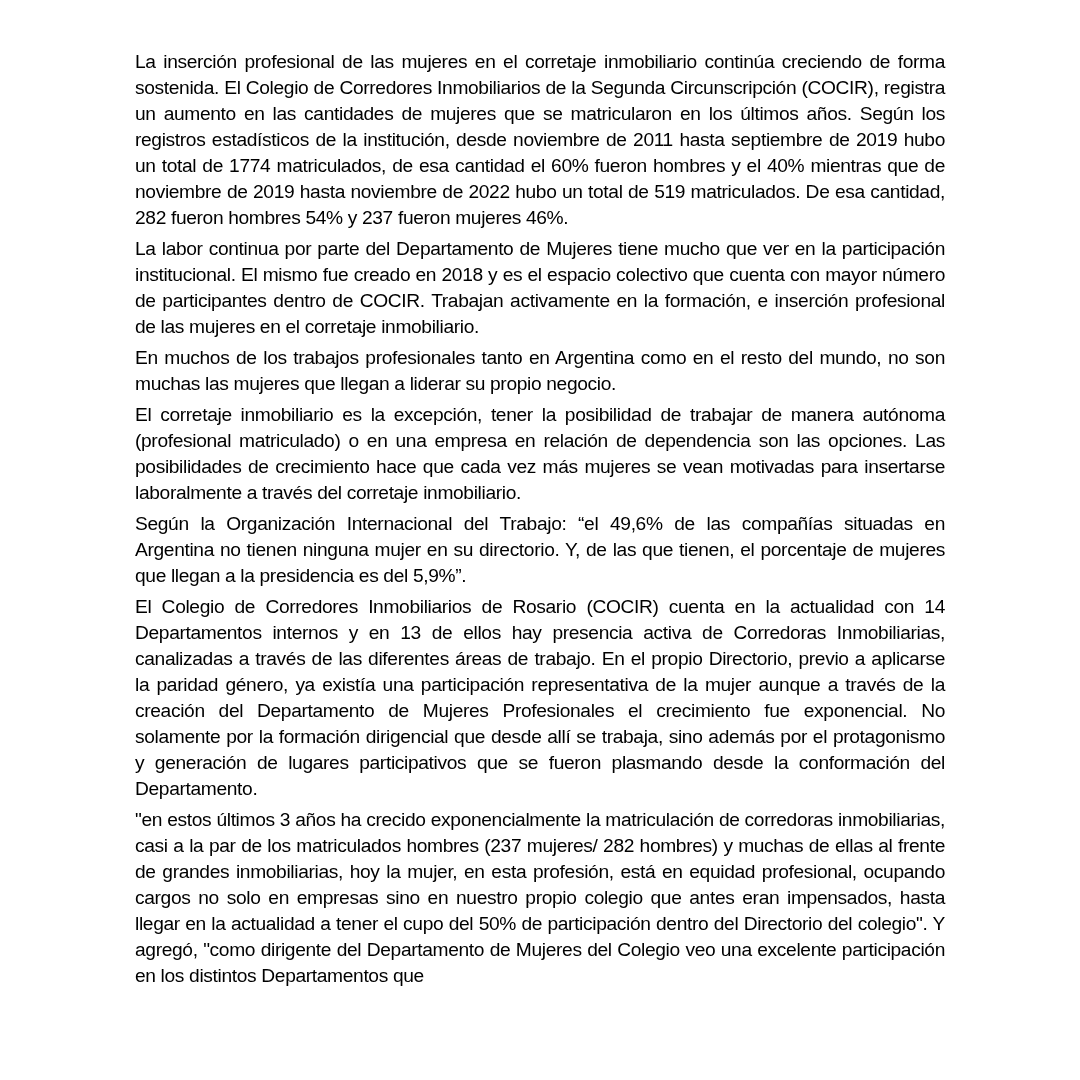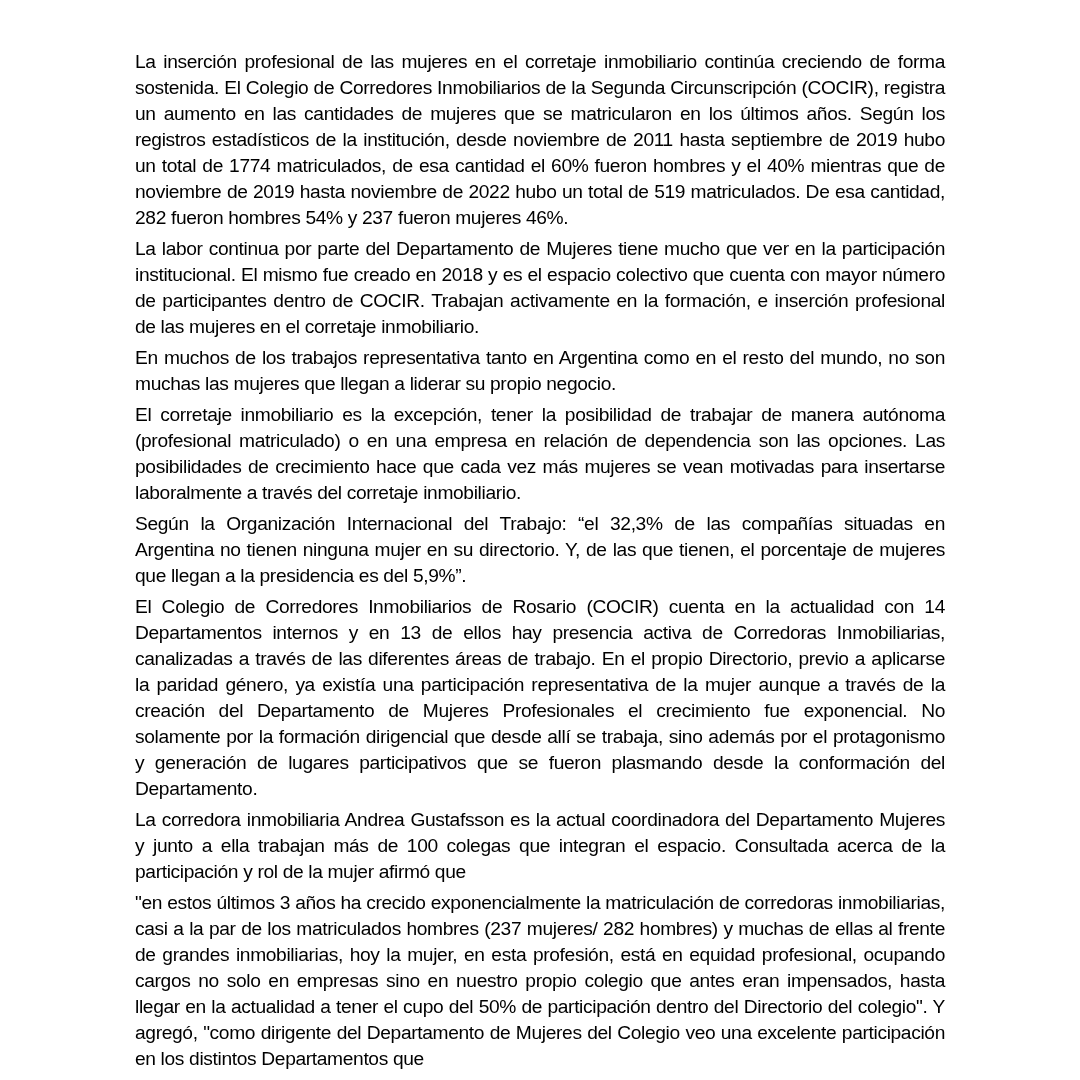--- a/index.html
+++ b/index.html
@@ -32,19 +32,18 @@
       text-align-last: left;
       white-space: pre-line;
     }
   </style>
 </head>
 <body>
 
 <div class="page">
   <p class="para">La inserción profesional de las mujeres en el corretaje inmobiliario continúa creciendo de forma sostenida. El Colegio de Corredores Inmobiliarios de la Segunda Circunscripción (COCIR), registra un aumento en las cantidades de mujeres que se matricularon en los últimos años. Según los registros estadísticos de la institución, desde noviembre de 2011 hasta septiembre de 2019 hubo un total de 1774 matriculados, de esa cantidad el 60% fueron hombres y el 40% mientras que de noviembre de 2019 hasta noviembre de 2022 hubo un total de 519 matriculados. De esa cantidad, 282 fueron hombres 54% y 237 fueron mujeres 46%.</p>
   <p class="para">La labor continua por parte del Departamento de Mujeres tiene mucho que ver en la participación institucional. El mismo fue creado en 2018 y es el espacio colectivo que cuenta con mayor número de participantes dentro de COCIR. Trabajan activamente en la formación, e inserción profesional de las mujeres en el corretaje inmobiliario.</p>
-  <p class="para">En muchos de los trabajos representativa tanto en Argentina como en el resto del mundo, no son muchas las mujeres que llegan a liderar su propio negocio.</p>
+  <p class="para">En muchos de los trabajos profesionales tanto en Argentina como en el resto del mundo, no son muchas las mujeres que llegan a liderar su propio negocio.</p>
   <p class="para">El corretaje inmobiliario es la excepción, tener la posibilidad de trabajar de manera autónoma (profesional matriculado) o en una empresa en relación de dependencia son las opciones. Las posibilidades de crecimiento hace que cada vez más mujeres se vean motivadas para insertarse laboralmente a través del corretaje inmobiliario.</p>
-  <p class="para">Según la Organización Internacional del Trabajo: “el 32,3% de las compañías situadas en Argentina no tienen ninguna mujer en su directorio. Y, de las que tienen, el porcentaje de mujeres que llegan a la presidencia es del 5,9%”.</p>
+  <p class="para">Según la Organización Internacional del Trabajo: “el 49,6% de las compañías situadas en Argentina no tienen ninguna mujer en su directorio. Y, de las que tienen, el porcentaje de mujeres que llegan a la presidencia es del 5,9%”.</p>
   <p class="para">El Colegio de Corredores Inmobiliarios de Rosario (COCIR) cuenta en la actualidad con 14 Departamentos internos y en 13 de ellos hay presencia activa de Corredoras Inmobiliarias, canalizadas a través de las diferentes áreas de trabajo. En el propio Directorio, previo a aplicarse la paridad género, ya existía una participación representativa de la mujer aunque a través de la creación del Departamento de Mujeres Profesionales el crecimiento fue exponencial. No solamente por la formación dirigencial que desde allí se trabaja, sino además por el protagonismo y generación de lugares participativos que se fueron plasmando desde la conformación del Departamento.</p>
-  <p class="para">La corredora inmobiliaria Andrea Gustafsson es la actual coordinadora del Departamento Mujeres y junto a ella trabajan más de 100 colegas que integran el espacio. Consultada acerca de la participación y rol de la mujer afirmó que</p>
   <p class="para">"en estos últimos 3  años ha crecido exponencialmente la matriculación  de corredoras inmobiliarias, casi a la par de los matriculados hombres (237 mujeres/ 282 hombres) y muchas de ellas al frente de grandes inmobiliarias, hoy la mujer, en esta profesión, está en equidad profesional, ocupando cargos no solo en empresas sino en nuestro propio colegio que antes eran impensados, hasta llegar en la actualidad a tener el cupo del 50% de participación dentro del Directorio del colegio". Y agregó, "como dirigente del Departamento de Mujeres del Colegio veo una excelente participación en los distintos Departamentos que</p>
 </div>
 
 </body></html>

